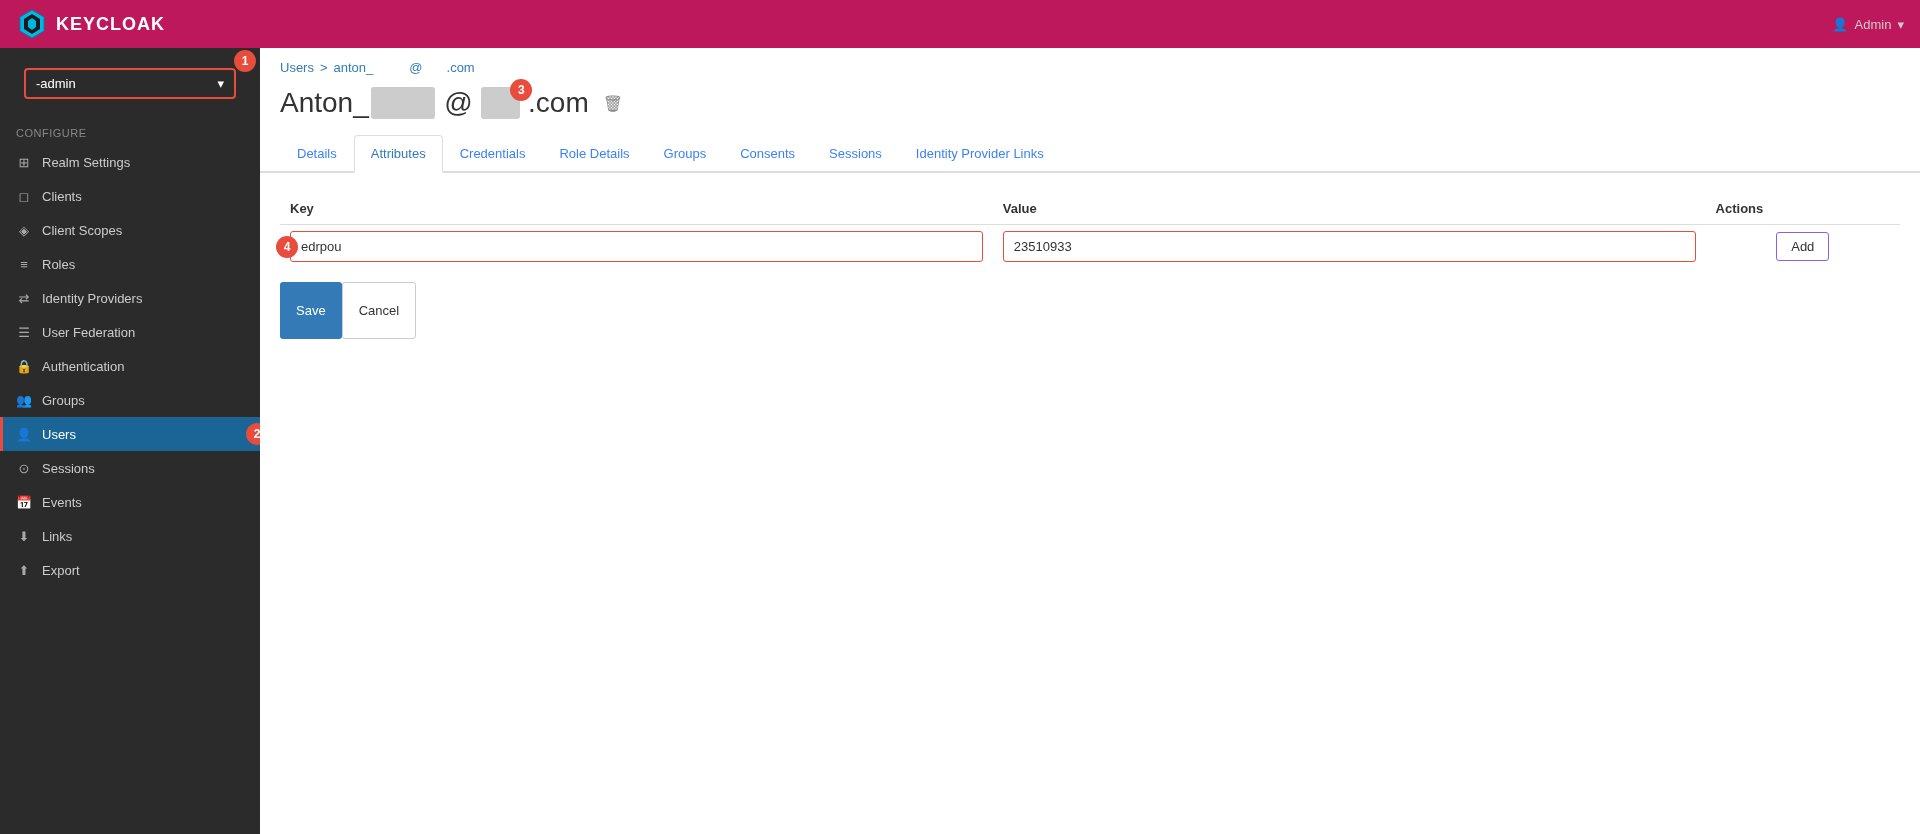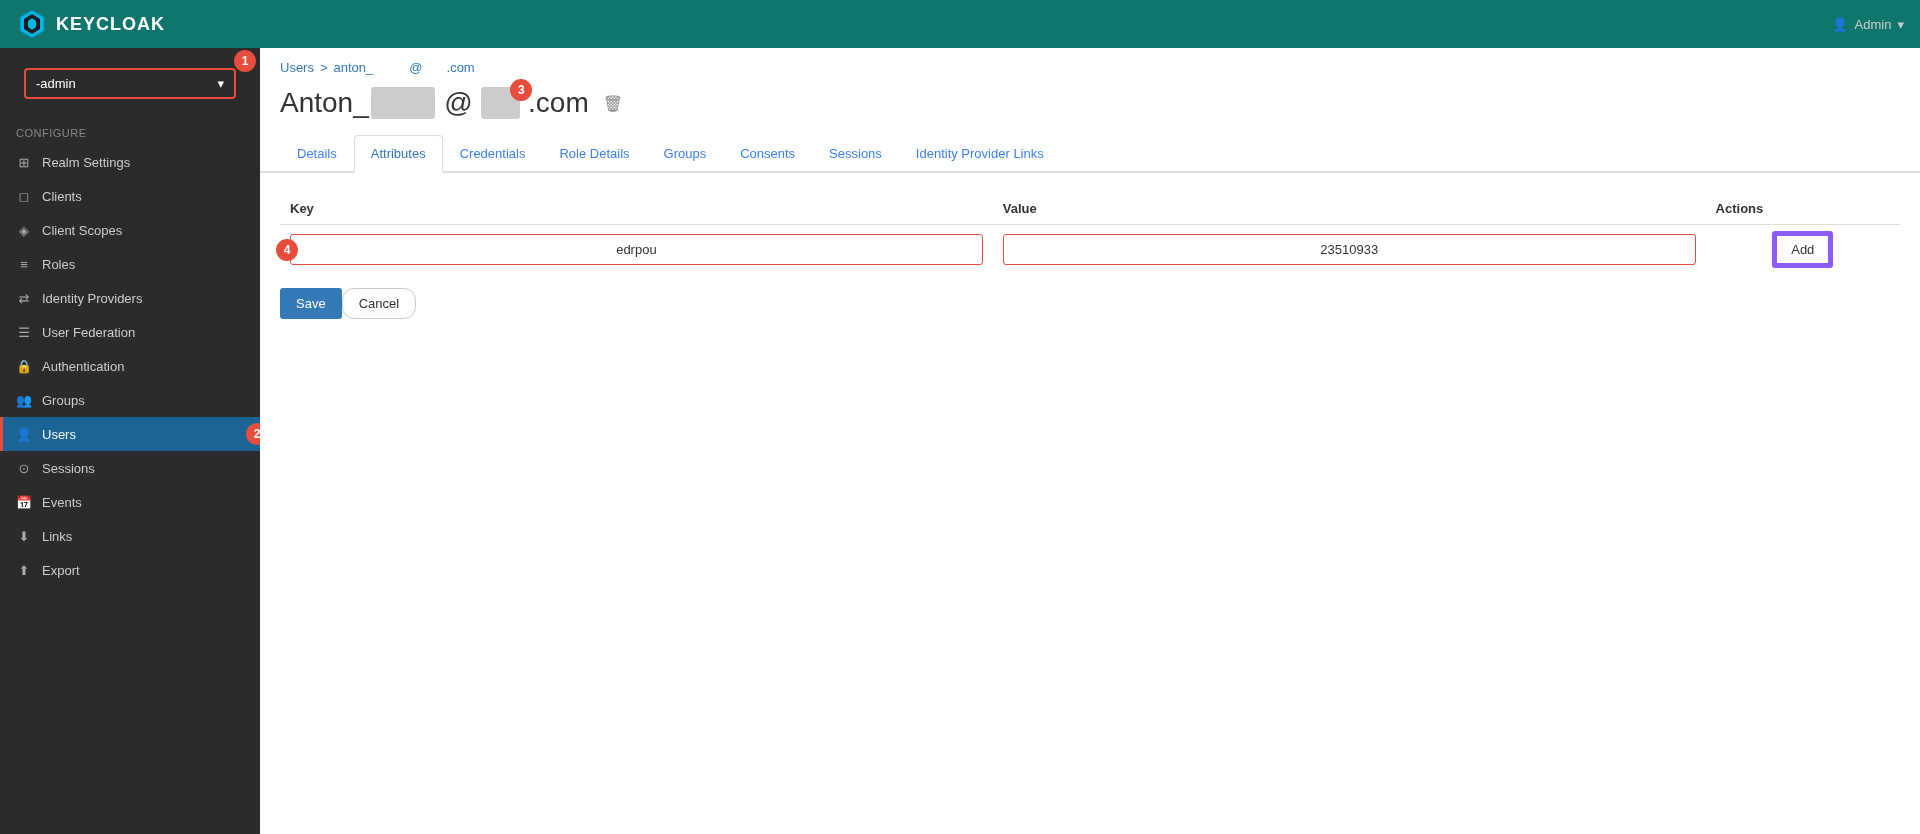--- a/index.html
+++ b/index.html
@@ -1,20 +1,20 @@
 <!DOCTYPE html>
 <html><head>
   <meta charset="utf-8">
   <style>
     * { margin: 0; padding: 0; box-sizing: border-box; }
     body { font-family: 'Helvetica Neue', Arial, sans-serif; font-size: 14px; background: #fff; display: flex; flex-direction: column; height: 834px; overflow: hidden; }
 
     
     .top-header {
-      background: #0f766e;
+      background: #be185d;
       height: 48px;
       display: flex;
       align-items: center;
       justify-content: space-between;
       padding: 0 16px;
       flex-shrink: 0;
     }
     .logo-area {
       display: flex;
       align-items: center;
@@ -193,25 +193,24 @@
       vertical-align: middle;
     }
     .attr-input {
       width: 100%;
       padding: 7px 10px;
       border: 1px solid #e74c3c;
       border-radius: 3px;
       font-size: 13px;
       color: #333;
       outline: none;
-      text-align: center;
     }
     .add-button {
       background: #fff;
-      border: 5px solid #8b5cf6;
+      border: 1px solid #8b5cf6;
       border-radius: 3px;
       padding: 6px 14px;
       font-size: 13px;
       color: #333;
       cursor: pointer;
     }
 
     .action-buttons {
       display: flex;
       margin-top: 14px;
@@ -222,22 +221,22 @@
       border: none;
       border-radius: 3px;
       padding: 7px 16px;
       font-size: 13px;
       cursor: pointer;
     }
     .btn-cancel {
       background: #fff;
       color: #333;
       border: 1px solid #ccc;
-      border-radius: 12px;
-      padding: 7px 16px;
+      border-radius: 3px;
+      padding: 20px 16px;
       font-size: 13px;
       cursor: pointer;
     }
 
     
     .annotation-badge {
       background: #e74c3c;
       color: white;
       border-radius: 50%;
       width: 22px;

